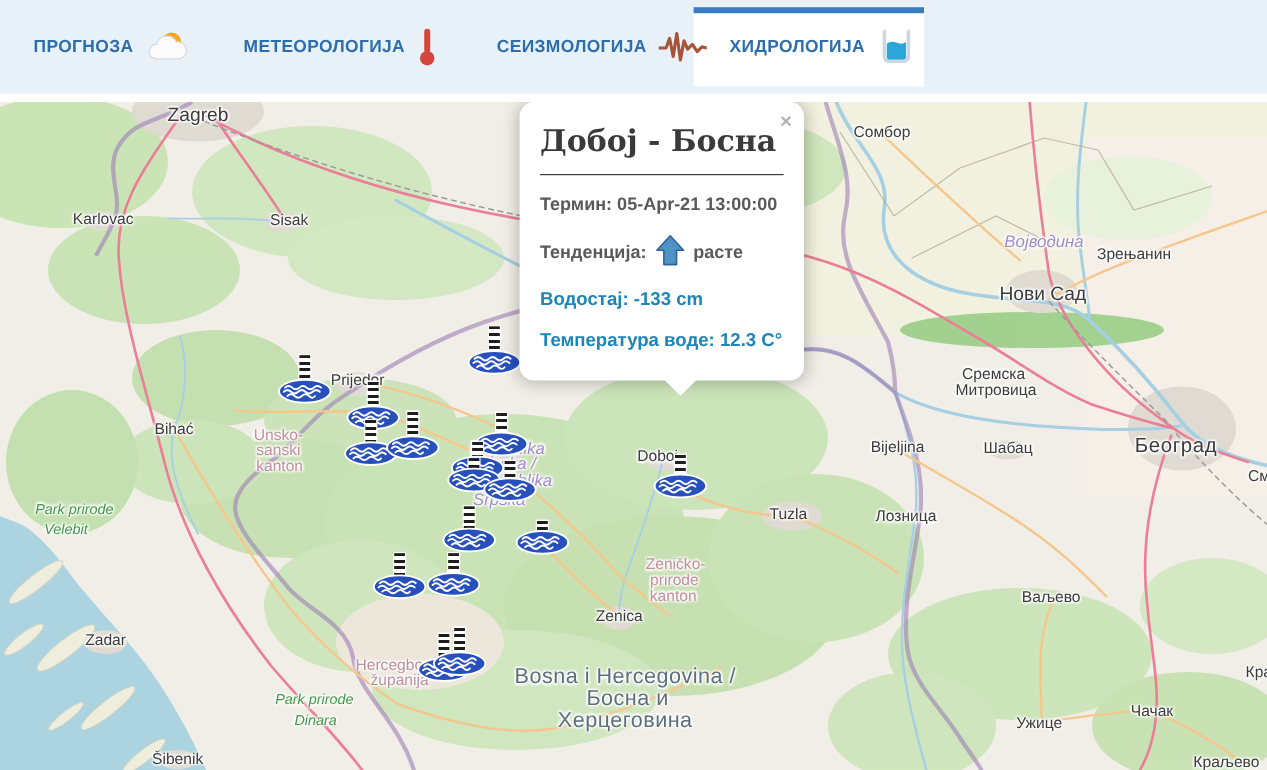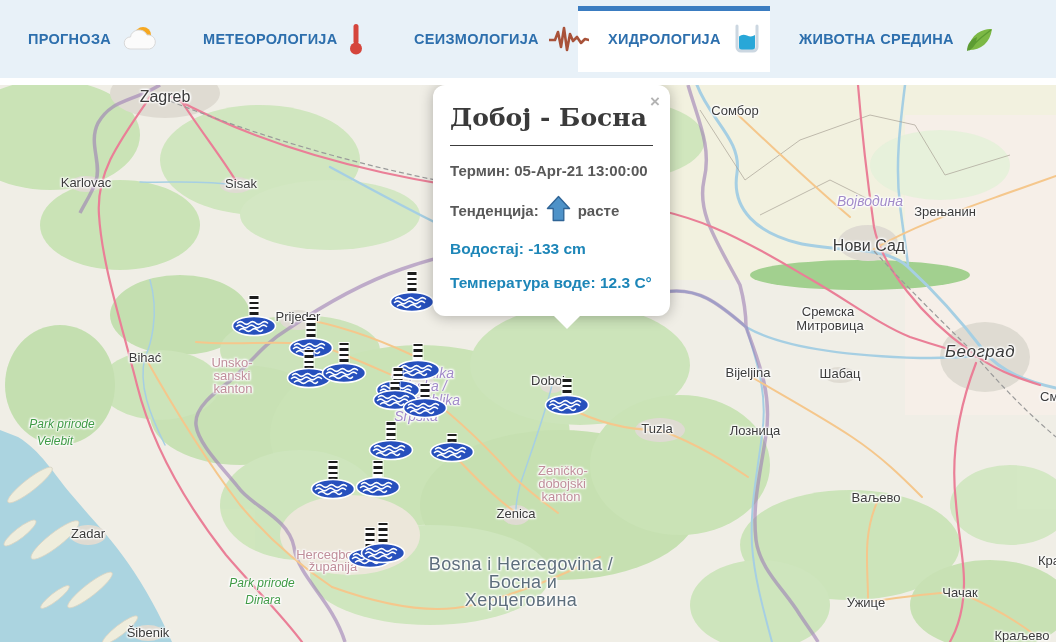--- a/index.html
+++ b/index.html
@@ -105,30 +105,20 @@
   <div class="nav-item" id="nav-3">
     <span>ХИДРОЛОГИЈА</span>
     <span>
       <svg width="32" height="32" viewBox="0 0 32 32">
         <path d="M8 13.5 q3.5 -3 8 -1 q4.5 2 8 -0.5 L24 24 a3 3 0 0 1 -3 3 H11 a3 3 0 0 1 -3 -3 Z" fill="#28a7d8"></path>
         <path d="M6 3 V24 a4 4 0 0 0 4 4 H22 a4 4 0 0 0 4 -4 V3" fill="none" stroke="#ccd7e1" stroke-width="3" stroke-linecap="round"></path>
       </svg>
     </span>
   </div>
 
-  <div class="nav-item" id="nav-4">
-    <span>ЖИВОТНА СРЕДИНА</span>
-    <span>
-      <svg width="32" height="30" viewBox="0 0 32 30">
-        <path d="M5 26 C5 13 15 5 28 5 C26 19 17 26 5 26 Z" fill="#7cb845"></path>
-        <path d="M5 26 C12 17 19 12 27 6" fill="none" stroke="#5d9c33" stroke-width="1.4"></path>
-        <path d="M3 27 C3 20 7 15 13 13 C12 21 9 25 3 27 Z" fill="#5d9c33"></path>
-      </svg>
-    </span>
-  </div>
 </div>
 
 <div class="mapwrap">
   <svg class="basemap" width="1056" height="557" viewBox="0 0 1056 557">
     <rect x="0" y="0" width="1056" height="557" fill="#f0eee6"></rect>
     <rect x="640" y="0" width="416" height="195" fill="#f2f1df"></rect>
     <rect x="905" y="30" width="151" height="300" fill="#f6efe8"></rect>
 
     <path d="M0,345 L18,352 C40,365 55,390 70,408 C90,432 110,452 128,478 C145,502 160,530 172,557 L0,557 Z" fill="#abd4e0"></path>
     <g fill="#efeddc" stroke="#d8d5c5" stroke-width="0.8">
@@ -250,42 +240,42 @@
       <div class="map-label " style="left: 516px; top: 428px;">Zenica</div>
       <div class="map-label " style="left: 548px; top: 295px;">Doboj</div>
       <div class="map-label " style="left: 657px; top: 343px;">Tuzla</div>
       <div class="map-label " style="left: 748px; top: 287px;">Bijeljina</div>
       <div class="map-label " style="left: 735px; top: 25px;">Сомбор</div>
       <div class="map-label " style="left: 945px; top: 126px;">Зрењанин</div>
       <div class="map-label lbl-city-lg" style="left: 869px; top: 161px;">Нови Сад</div>
       <div class="map-label " style="left: 828px; top: 226px;">Сремска</div>
       <div class="map-label " style="left: 830px; top: 240px;">Митровица</div>
       <div class="map-label " style="left: 840px; top: 288px;">Шабац</div>
-      <div class="map-label lbl-city-xl" style="left: 980px; top: 267px; font-style: italic;">Београд</div>
+      <div class="map-label lbl-city-xl" style="left: 980px; top: 287px;">Београд</div>
       <div class="map-label " style="left: 755px; top: 345px;">Лозница</div>
       <div class="map-label " style="left: 876px; top: 412px;">Ваљево</div>
       <div class="map-label " style="left: 866px; top: 517px;">Ужице</div>
       <div class="map-label " style="left: 960px; top: 507px;">Чачак</div>
       <div class="map-label " style="left: 1022px; top: 550px;">Краљево</div>
       <div class="map-label lbl-left" style="left: 1040px; top: 311px;">Смедерево</div>
       <div class="map-label lbl-left" style="left: 1038px; top: 475px;">Крагујевац</div>
       <div class="map-label lbl-region" style="left: 870px; top: 116px;">Војводина</div>
       <div class="map-label lbl-region" style="left: 423px; top: 288px;">Republika</div>
       <div class="map-label lbl-region" style="left: 421px; top: 301px;">Srpska /</div>
       <div class="map-label lbl-region" style="left: 429px; top: 315px;">Republika</div>
       <div class="map-label lbl-region" style="left: 416px; top: 331px;">Srpska</div>
       <div class="map-label lbl-park" style="left: 62px; top: 339px;">Park prirode</div>
       <div class="map-label lbl-park" style="left: 55px; top: 356px;">Velebit</div>
       <div class="map-label lbl-park" style="left: 262px; top: 498px;">Park prirode</div>
       <div class="map-label lbl-park" style="left: 263px; top: 515px;">Dinara</div>
       <div class="map-label lbl-kanton" style="left: 232px; top: 277px;">Unsko-</div>
       <div class="map-label lbl-kanton" style="left: 232px; top: 290px;">sanski</div>
       <div class="map-label lbl-kanton" style="left: 233px; top: 303px;">kanton</div>
       <div class="map-label lbl-kanton" style="left: 563px; top: 385px;">Zeničko-</div>
-      <div class="map-label lbl-kanton" style="left: 562px; top: 398px;">dobojski</div>
+      <div class="map-label lbl-kanton" style="left: 562px; top: 398px;">prirode</div>
       <div class="map-label lbl-kanton" style="left: 561px; top: 411px;">kanton</div>
       <div class="map-label lbl-kanton" style="left: 345px; top: 469px;">Hercegbosanska</div>
       <div class="map-label lbl-kanton" style="left: 333px; top: 481px;">županija</div>
       <div class="map-label lbl-country" style="left: 521px; top: 479px;">Bosna i Hercegovina /</div>
       <div class="map-label lbl-country" style="left: 523px; top: 497px;">Босна и</div>
       <div class="map-label lbl-country" style="left: 521px; top: 515px; text-align: right;">Херцеговина</div>
       <div class="station" style="left: 254px; top: 241px;">
         <div class="ruler" style="height:30px"></div>
         <svg width="46" height="22" viewBox="0 0 46 22">
           <ellipse cx="23" cy="11" rx="21.5" ry="9.5" fill="#2750bd" stroke="#ffffff" stroke-width="1.6"></ellipse>

